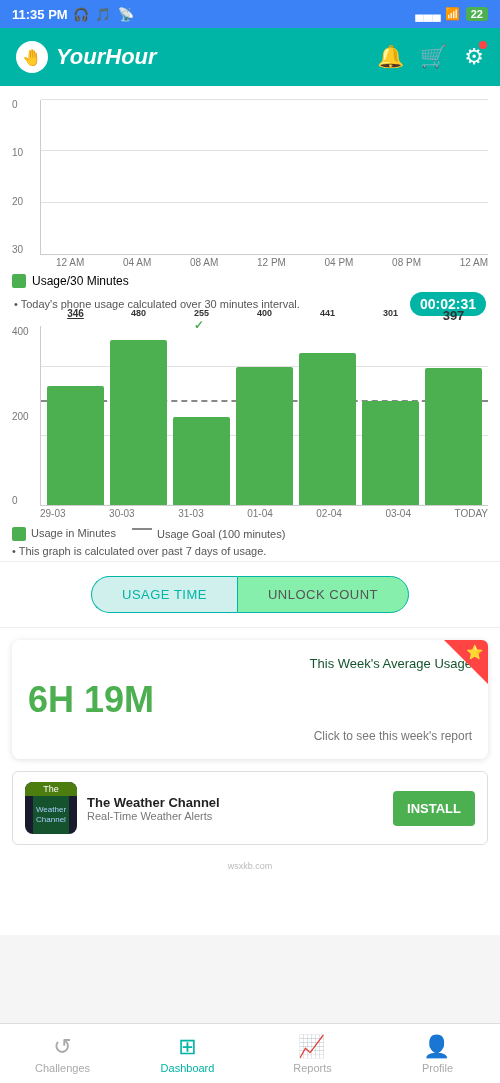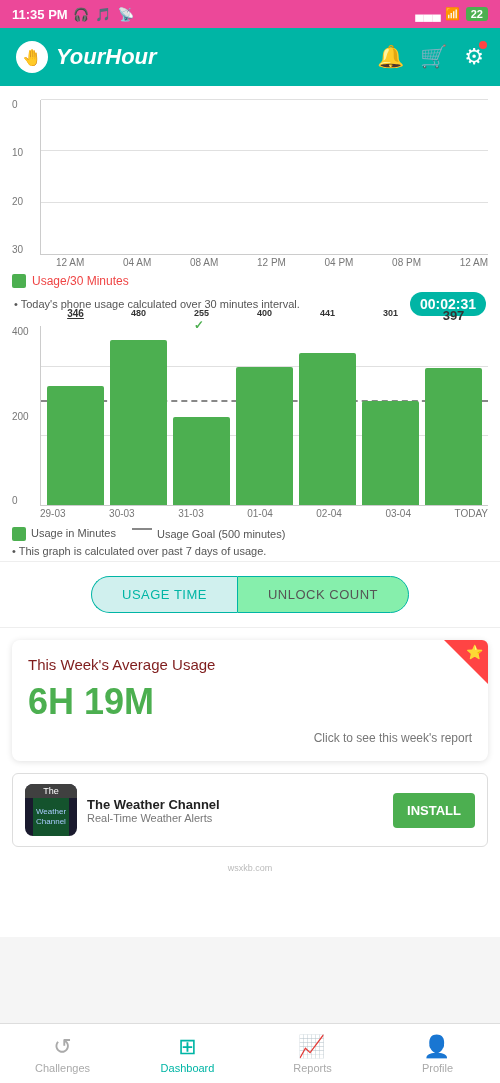--- a/index.html
+++ b/index.html
@@ -7,21 +7,21 @@
     body {
       width: 500px;
       min-height: 1083px;
       font-family: 'Segoe UI', Arial, sans-serif;
       background: #f5f5f5;
       overflow-x: hidden;
     }
 
     
     .status-bar {
-      background: #ec4899;
+      background: #3b82f6;
       color: white;
       display: flex;
       justify-content: space-between;
       align-items: center;
       padding: 6px 12px;
       font-size: 13px;
       font-weight: 600;
       height: 28px;
     }
     .status-left { display: flex; align-items: center; gap: 6px; }
@@ -150,21 +150,21 @@
       padding: 2px 0;
       font-size: 10px;
       color: #777;
     }
     .chart-legend {
       display: flex;
       align-items: center;
       gap: 6px;
       margin-top: 4px;
       font-size: 12px;
-      color: #ef4444;
+      color: #000000;
     }
     .legend-box {
       width: 14px;
       height: 14px;
       background: #4caf50;
       border-radius: 2px;
       flex-shrink: 0;
     }
     .chart-note-row {
       display: flex;
@@ -255,23 +255,24 @@
     .report-card {
       margin: 12px 12px;
       background: white;
       border-radius: 8px;
       box-shadow: 0 1px 6px rgba(0,0,0,0.12);
       padding: 16px;
       position: relative;
       cursor: pointer;
     }
     .report-title {
-      font-size: 15px;
-      color: #7f1d1d;
+      font-size: 13px;
+      color: #14532d;
       margin-bottom: 8px;
+      text-align: right;
     }
     .report-value {
       font-size: 36px;
       font-weight: 700;
       color: #4caf50;
     }
     .report-link {
       text-align: right;
       font-size: 12px;
       color: #777;
@@ -295,21 +296,21 @@
       background: #1a1a2e;
       border-radius: 8px;
       display: flex;
       flex-direction: column;
       align-items: center;
       justify-content: center;
       flex-shrink: 0;
       overflow: hidden;
     }
     .ad-logo-top {
-      background: #404040;
+      background: #4d7c0f;
       width: 100%;
       text-align: center;
       font-size: 9px;
       color: white;
       padding: 2px 16px;
     }
     .ad-logo-bottom {
       background: #14532d;
       color: #88aaff;
       font-size: 9px;
@@ -579,21 +580,21 @@
       <span>03-04</span>
       <span>TODAY</span>
     </div>
     <div class="chart2-legend">
       <div class="legend-item">
         <div class="legend-box" style="width:14px;height:14px;"></div>
         <span>Usage in Minutes</span>
       </div>
       <div class="legend-item">
         <div class="legend-line"></div>
-        <span>Usage Goal (500 minutes)</span>
+        <span>Usage Goal (100 minutes)</span>
       </div>
     </div>
     <div class="chart2-note">• This graph is calculated over past 7 days of usage.</div>
   </div>
 
   <div class="tab-section">
     <button class="tab-btn tab-btn-left">USAGE TIME</button>
     <button class="tab-btn tab-btn-right">UNLOCK COUNT</button>
   </div>
 

